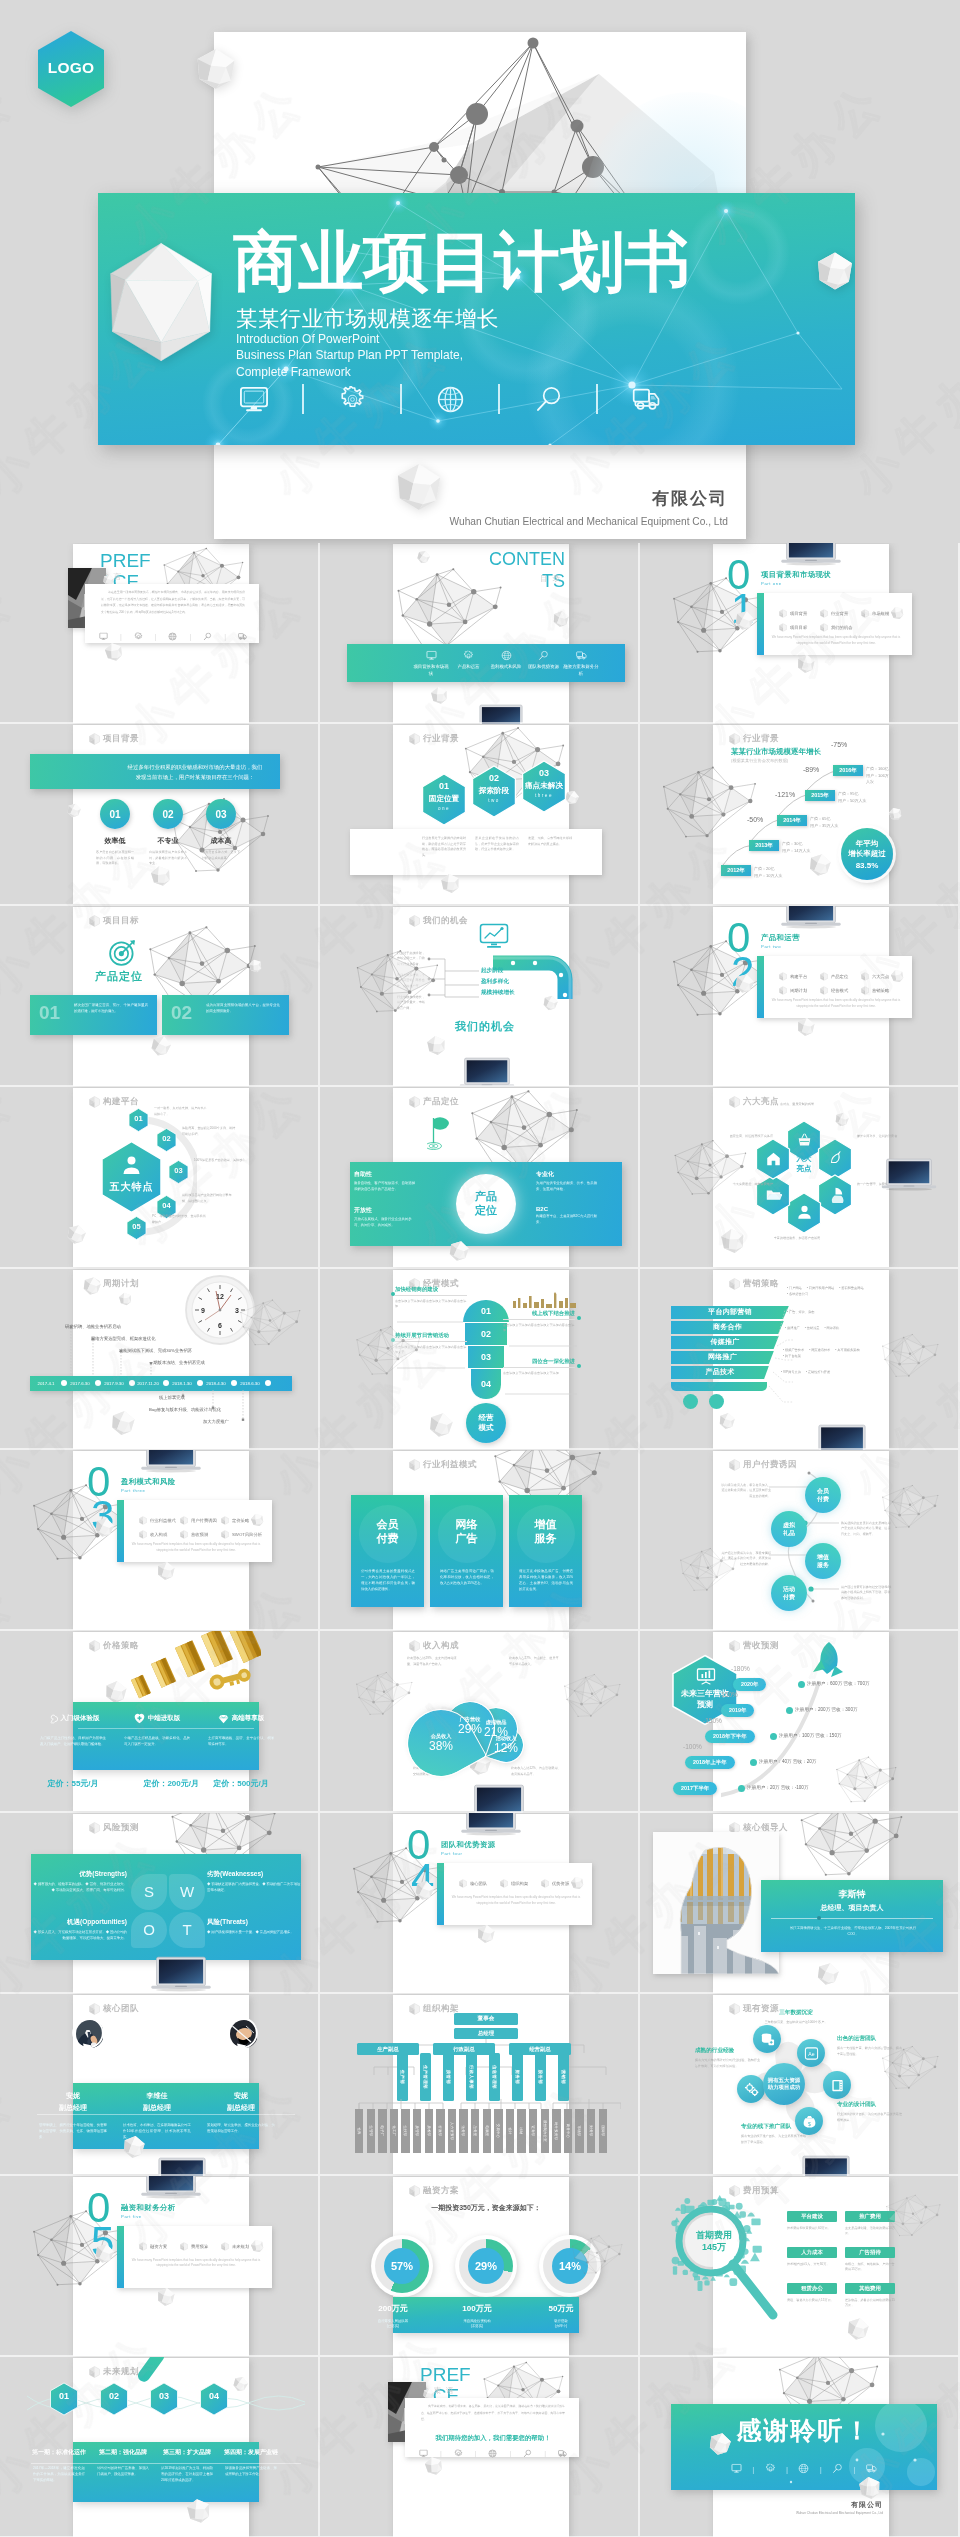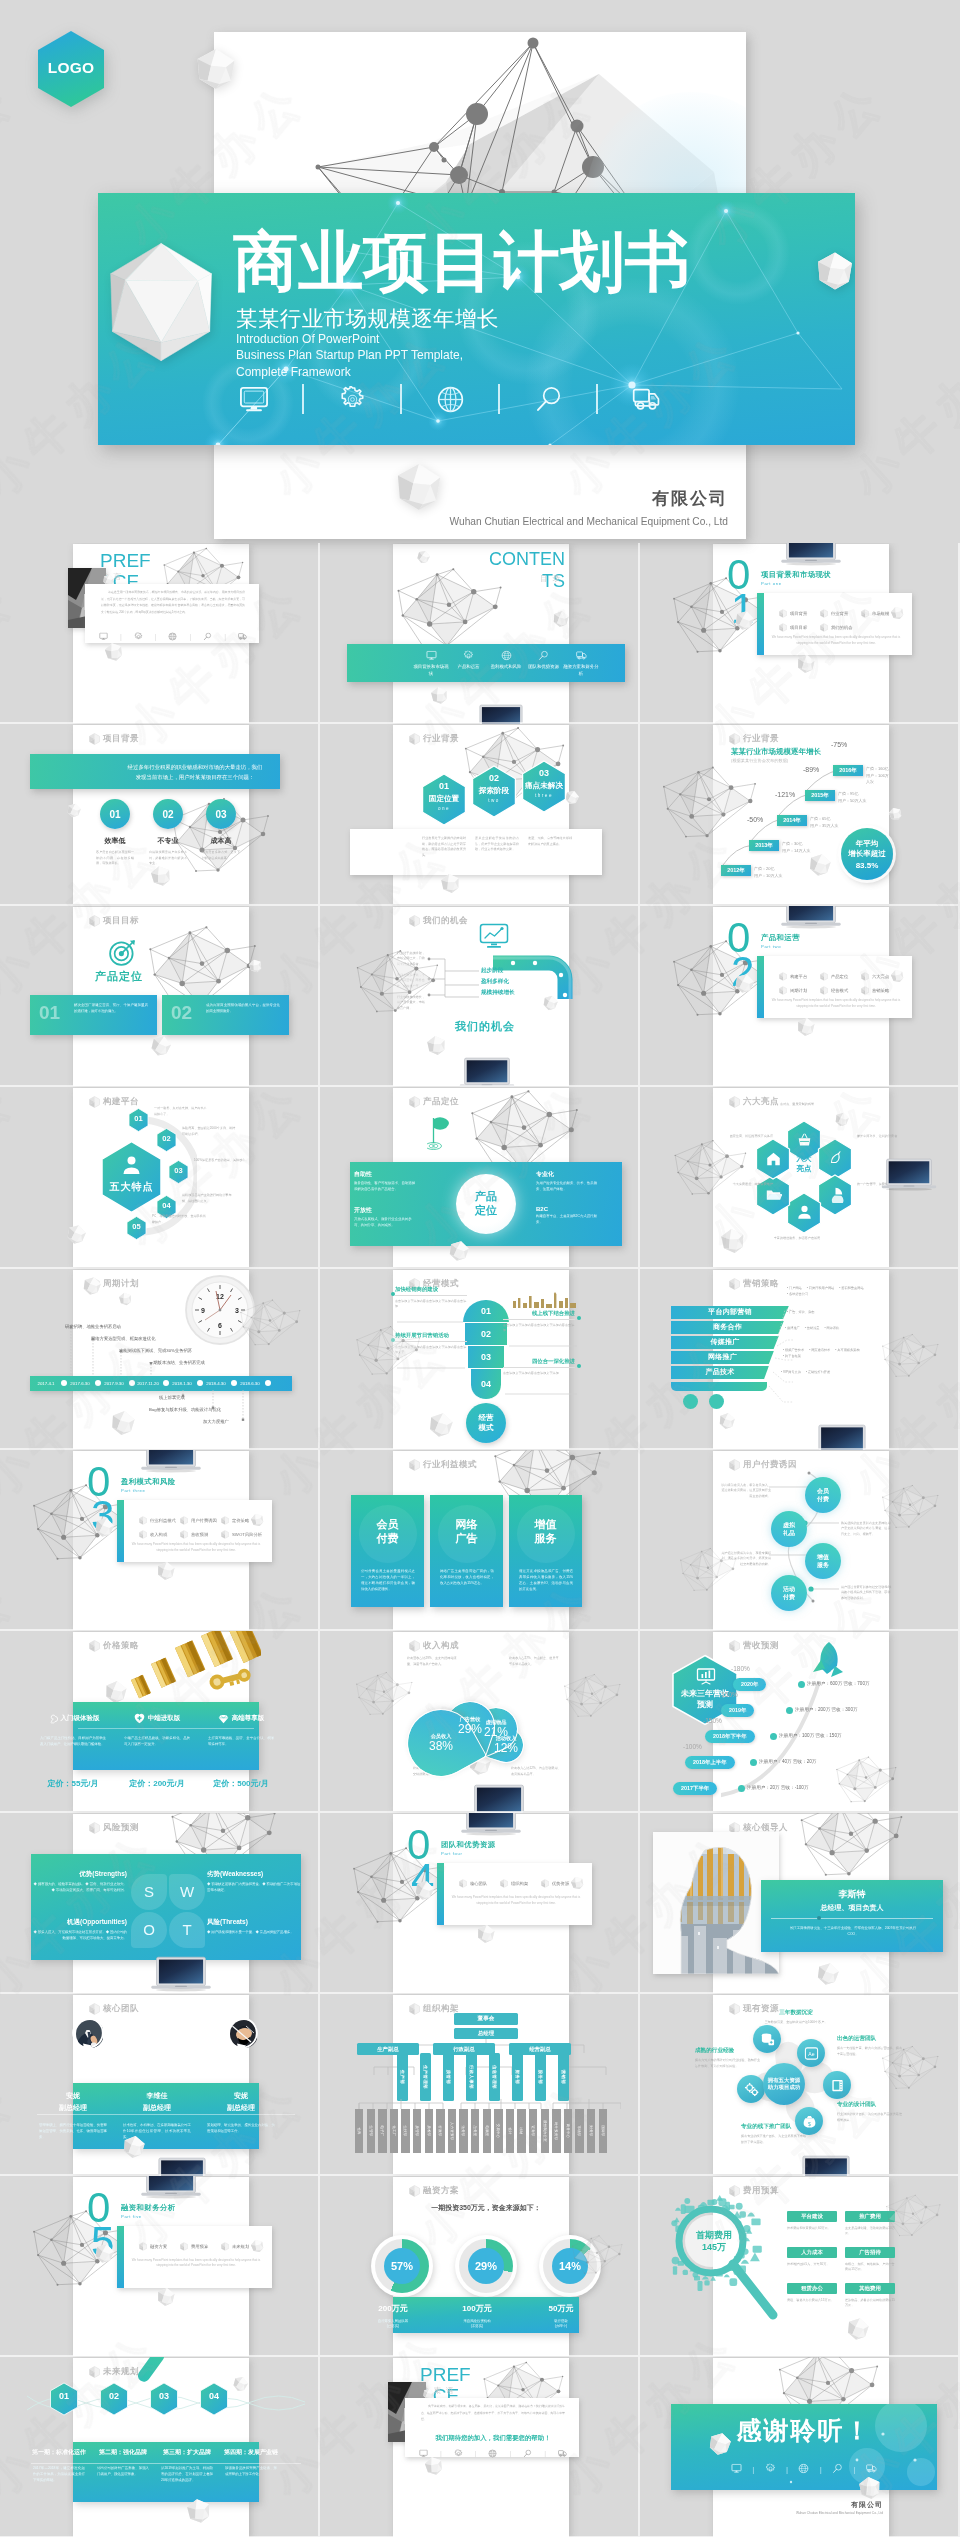--- a/index.html
+++ b/index.html
@@ -1556,21 +1556,21 @@
                   </svg>
                   <span style="color:#fff;font-size:6.5px;font-weight:bold">高端尊享版</span>
                 </div>
                 <div class="tinyw" style="margin:8px 9px 0;text-align:justify">主打高可靠路线、品牌、全平台公认、权限等多种尊享。</div>
               </div>
             </div>
   <div style="position:absolute;left:5px;top:26px;width:176px;height:1px;background:rgba(255,255,255,.4)"></div>
 </div>
 <div class="sl" style="left:0;top:146px;width:186px">
             <div class="sl" style="left:-42px;top:0px;width:84px;text-align:center;font-size:8px;font-weight:bold;color:#2bb7c4">定价：55元/月</div>
-            <div class="sl" style="left:42px;top:0px;width:84px;text-align:center;font-size:8px;font-weight:bold;color:#2bb7c4">定价：200元/月</div>
+            <div class="sl" style="left:42px;top:0px;width:84px;text-align:right;font-size:8px;font-weight:bold;color:#2bb7c4">定价：200元/月</div>
             <div class="sl" style="left:126px;top:0px;width:84px;text-align:center;font-size:8px;font-weight:bold;color:#2bb7c4">定价：500元/月</div>
           </div>
 </div>
       </div>
 <div class="cell" style="left:320px;top:1088.4px">
         <div class="slide">
 <div class="shdr">
             <svg class="sl" style="left:0;top:0" width="11" height="12" viewBox="0 0 22 24">
               <use href="#symHexB"></use>
             </svg>

